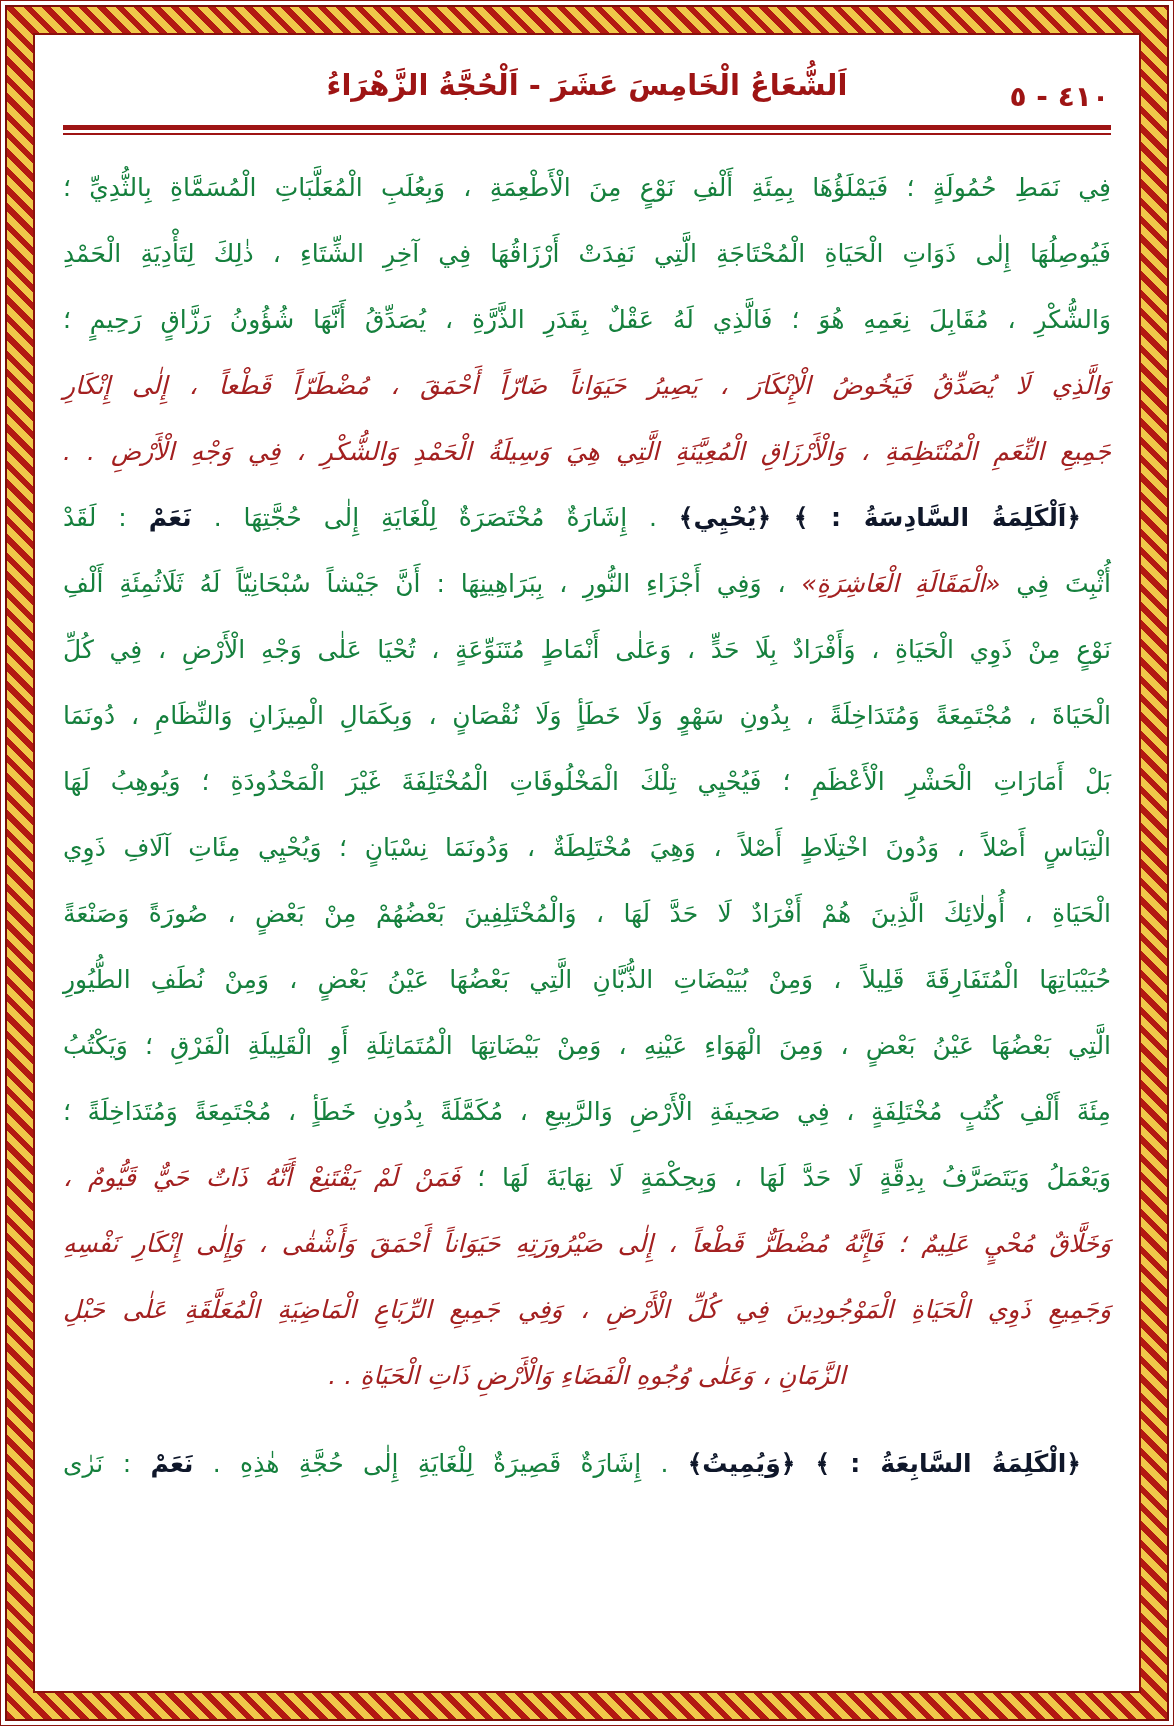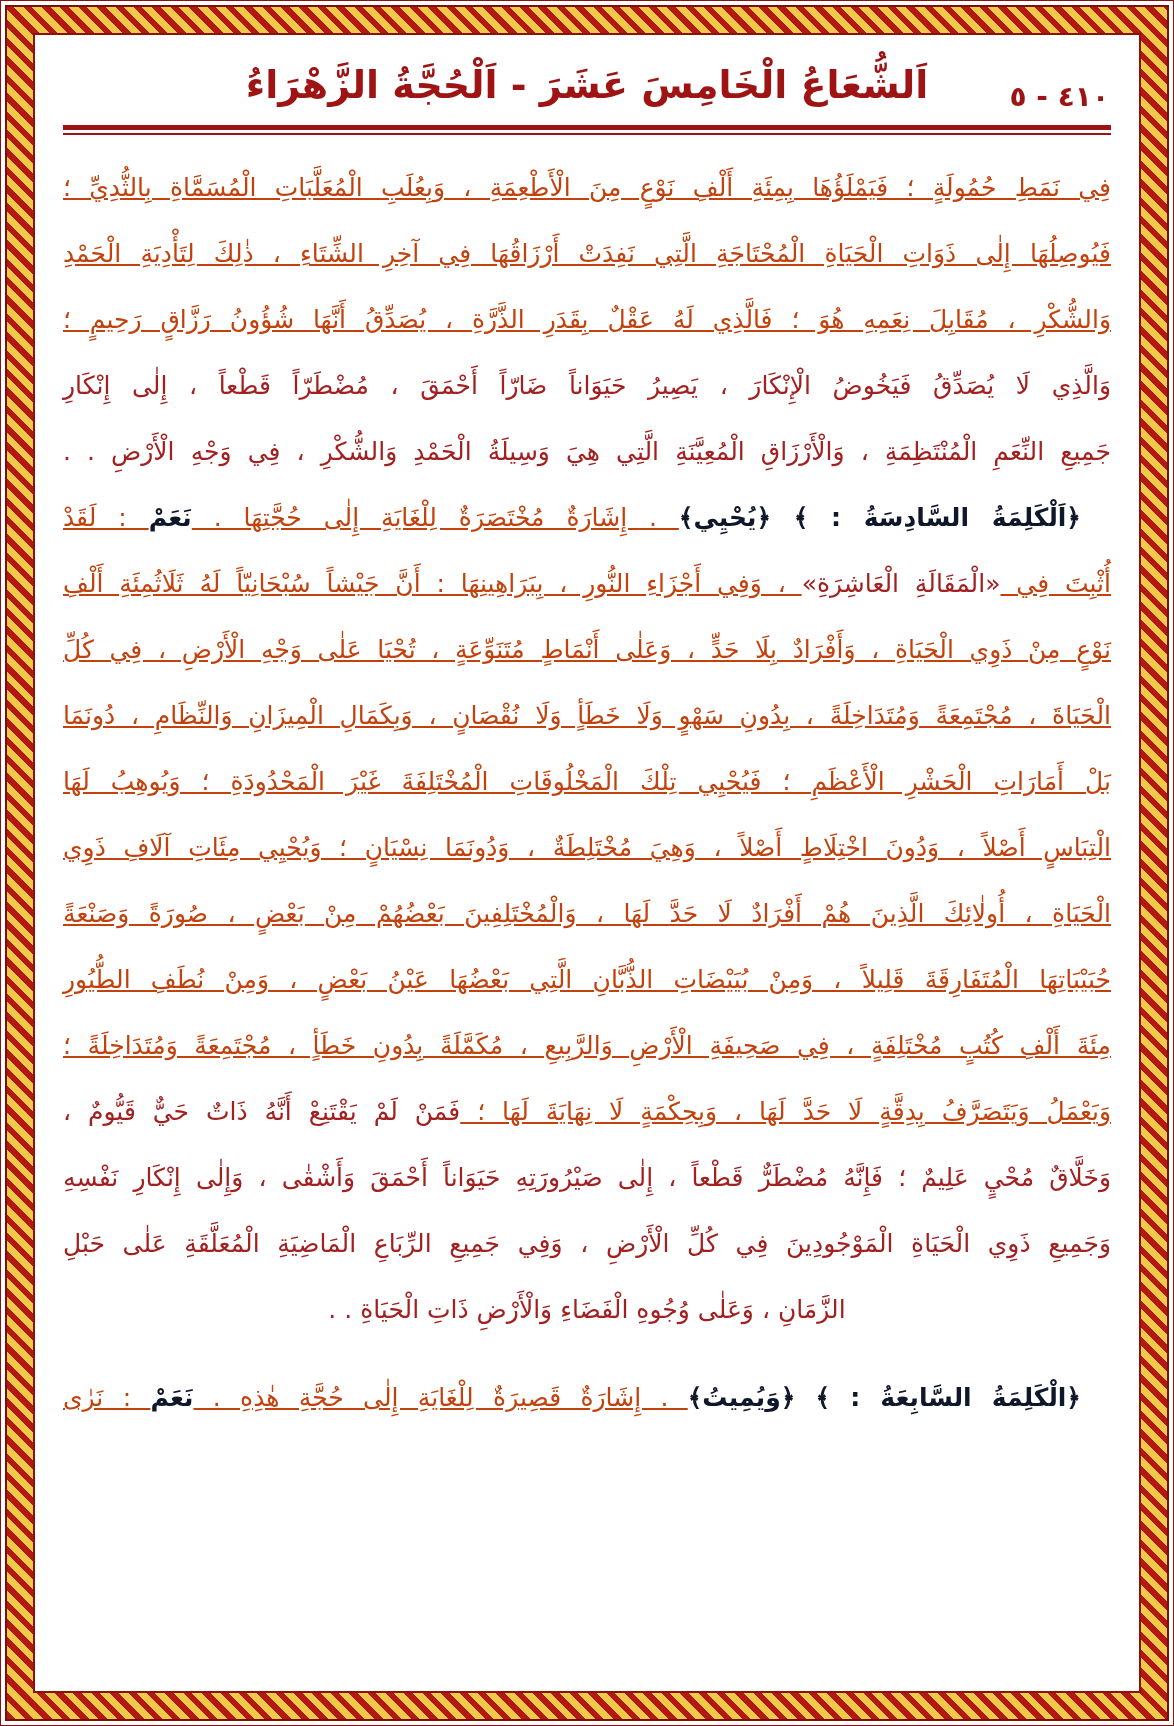--- a/index.html
+++ b/index.html
@@ -21,43 +21,43 @@
   }
   .content{
     position:absolute;inset:33px;
     background:#ffffff;
     border:2px solid #8a120c;
     box-sizing:border-box;
     padding:14px 26px 0 26px;
   }
   .header{position:relative;height:64px;margin-top:8px;}
   .title{
-    text-align:center;font-weight:bold;font-size:38px;line-height:56px;
+    text-align:center;font-weight:bold;font-size:29px;line-height:56px;
     color:#9e1414;
   }
   .page-number{
     position:absolute;top:12px;right:4px;
     font-weight:bold;font-size:28px;line-height:56px;color:#9e1414;
   }
   .rule{margin:4px 2px 14px 2px;}
   .rule-thick{height:5px;background:#9e1414;}
   .rule-thin{height:2px;background:#9e1414;margin-top:3px;}
   .body-text{padding:6px 2px 0 2px;}
   .line{
     font-size:25px;
     line-height:66px;
     text-align:justify;
     text-align-last:justify;
     color:#161616;
   }
   .line.indent{padding-right:30px;}
   .line.center{text-align:center;text-align-last:center;}
   .line.gap-top{margin-top:22px;}
-  .k{color:#c2410c;text-decoration:underline;}
-  .r{color:#a32020;}
+  .k{color:#15803d;}
+  .r{color:#a32020;font-style:italic;}
   .rb{color:#0f172a;font-weight:bold;}
 </style>
 </head>
 <body>
 
 <div class="page">
   <div class="frame-band"></div>
   <div class="content">
     <div class="header">
       <div class="page-number">٤١٠ - ٥</div>
@@ -74,20 +74,21 @@
         <div class="line"><span class="r">وَالَّذِي لَا يُصَدِّقُ فَيَخُوضُ الْإِنْكَارَ ، يَصِيرُ حَيَوَاناً ضَارّاً أَحْمَقَ ، مُضْطَرّاً قَطْعاً ، إِلٰى إِنْكَارِ</span></div>
         <div class="line"><span class="r">جَمِيعِ النِّعَمِ الْمُنْتَظِمَةِ ، وَالْأَرْزَاقِ الْمُعِيَّنَةِ الَّتِي هِيَ وَسِيلَةُ الْحَمْدِ وَالشُّكْرِ ، فِي وَجْهِ الْأَرْضِ . .</span></div>
         <div class="line indent"><span class="rb">﴿اَلْكَلِمَةُ السَّادِسَةُ : ﴾ ﴿يُحْيِي﴾</span><span class="k"> . إِشَارَةٌ مُخْتَصَرَةٌ لِلْغَايَةِ إِلٰى حُجَّتِهَا . </span><span class="rb">نَعَمْ</span><span class="k"> : لَقَدْ</span></div>
         <div class="line"><span class="k">أُثْبِتَ فِي </span><span class="r">«الْمَقَالَةِ الْعَاشِرَةِ»</span><span class="k"> ، وَفِي أَجْزَاءِ النُّورِ ، بِبَرَاهِينِهَا : أَنَّ جَيْشاً سُبْحَانِيّاً لَهُ ثَلَاثُمِئَةِ أَلْفِ</span></div>
         <div class="line"><span class="k">نَوْعٍ مِنْ ذَوِي الْحَيَاةِ ، وَأَفْرَادٌ بِلَا حَدٍّ ، وَعَلٰى أَنْمَاطٍ مُتَنَوِّعَةٍ ، تُحْيَا عَلٰى وَجْهِ الْأَرْضِ ، فِي كُلِّ</span></div>
         <div class="line"><span class="k">الْحَيَاةَ ، مُجْتَمِعَةً وَمُتَدَاخِلَةً ، بِدُونِ سَهْوٍ وَلَا خَطَأٍ وَلَا نُقْصَانٍ ، وَبِكَمَالِ الْمِيزَانِ وَالنِّظَامِ ، دُونَمَا</span></div>
         <div class="line"><span class="k">بَلْ أَمَارَاتِ الْحَشْرِ الْأَعْظَمِ ؛ فَيُحْيِي تِلْكَ الْمَخْلُوقَاتِ الْمُخْتَلِفَةَ غَيْرَ الْمَحْدُودَةِ ؛ وَيُوهِبُ لَهَا</span></div>
         <div class="line"><span class="k">الْتِبَاسٍ أَصْلاً ، وَدُونَ اخْتِلَاطٍ أَصْلاً ، وَهِيَ مُخْتَلِطَةٌ ، وَدُونَمَا نِسْيَانٍ ؛ وَيُحْيِي مِئَاتِ آلَافِ ذَوِي</span></div>
         <div class="line"><span class="k">الْحَيَاةِ ، أُولٰائِكَ الَّذِينَ هُمْ أَفْرَادٌ لَا حَدَّ لَهَا ، وَالْمُخْتَلِفِينَ بَعْضُهُمْ مِنْ بَعْضٍ ، صُورَةً وَصَنْعَةً</span></div>
         <div class="line"><span class="k">حُبَيْبَاتِهَا الْمُتَفَارِقَةَ قَلِيلاً ، وَمِنْ بُيَيْضَاتِ الذُّبَّانِ الَّتِي بَعْضُهَا عَيْنُ بَعْضٍ ، وَمِنْ نُطَفِ الطُّيُورِ</span></div>
+        <div class="line"><span class="k">الَّتِي بَعْضُهَا عَيْنُ بَعْضٍ ، وَمِنَ الْهَوَاءِ عَيْنِهِ ، وَمِنْ بَيْضَاتِهَا الْمُتَمَاثِلَةِ أَوِ الْقَلِيلَةِ الْفَرْقِ ؛ وَيَكْتُبُ</span></div>
         <div class="line"><span class="k">مِئَةَ أَلْفِ كُتُبٍ مُخْتَلِفَةٍ ، فِي صَحِيفَةِ الْأَرْضِ وَالرَّبِيعِ ، مُكَمَّلَةً بِدُونِ خَطَأٍ ، مُجْتَمِعَةً وَمُتَدَاخِلَةً ؛</span></div>
         <div class="line"><span class="k">وَيَعْمَلُ وَيَتَصَرَّفُ بِدِقَّةٍ لَا حَدَّ لَهَا ، وَبِحِكْمَةٍ لَا نِهَايَةَ لَهَا ؛ </span><span class="r">فَمَنْ لَمْ يَقْتَنِعْ أَنَّهُ ذَاتٌ حَيٌّ قَيُّومٌ ،</span></div>
         <div class="line"><span class="r">وَخَلَّاقٌ مُحْيٍ عَلِيمٌ ؛ فَإِنَّهُ مُضْطَرٌّ قَطْعاً ، إِلٰى صَيْرُورَتِهِ حَيَوَاناً أَحْمَقَ وَأَشْقٰى ، وَإِلٰى إِنْكَارِ نَفْسِهِ</span></div>
         <div class="line"><span class="r">وَجَمِيعِ ذَوِي الْحَيَاةِ الْمَوْجُودِينَ فِي كُلِّ الْأَرْضِ ، وَفِي جَمِيعِ الرِّبَاعِ الْمَاضِيَةِ الْمُعَلَّقَةِ عَلٰى حَبْلِ</span></div>
         <div class="line center"><span class="r">الزَّمَانِ ، وَعَلٰى وُجُوهِ الْفَضَاءِ وَالْأَرْضِ ذَاتِ الْحَيَاةِ . .</span></div>
         <div class="line indent gap-top"><span class="rb">﴿الْكَلِمَةُ السَّابِعَةُ : ﴾ ﴿وَيُمِيتُ﴾</span><span class="k"> . إِشَارَةٌ قَصِيرَةٌ لِلْغَايَةِ إِلٰى حُجَّةِ هٰذِهِ . </span><span class="rb">نَعَمْ</span><span class="k"> : نَرٰى</span></div>
       </div>
   </div>
 </div>
 

